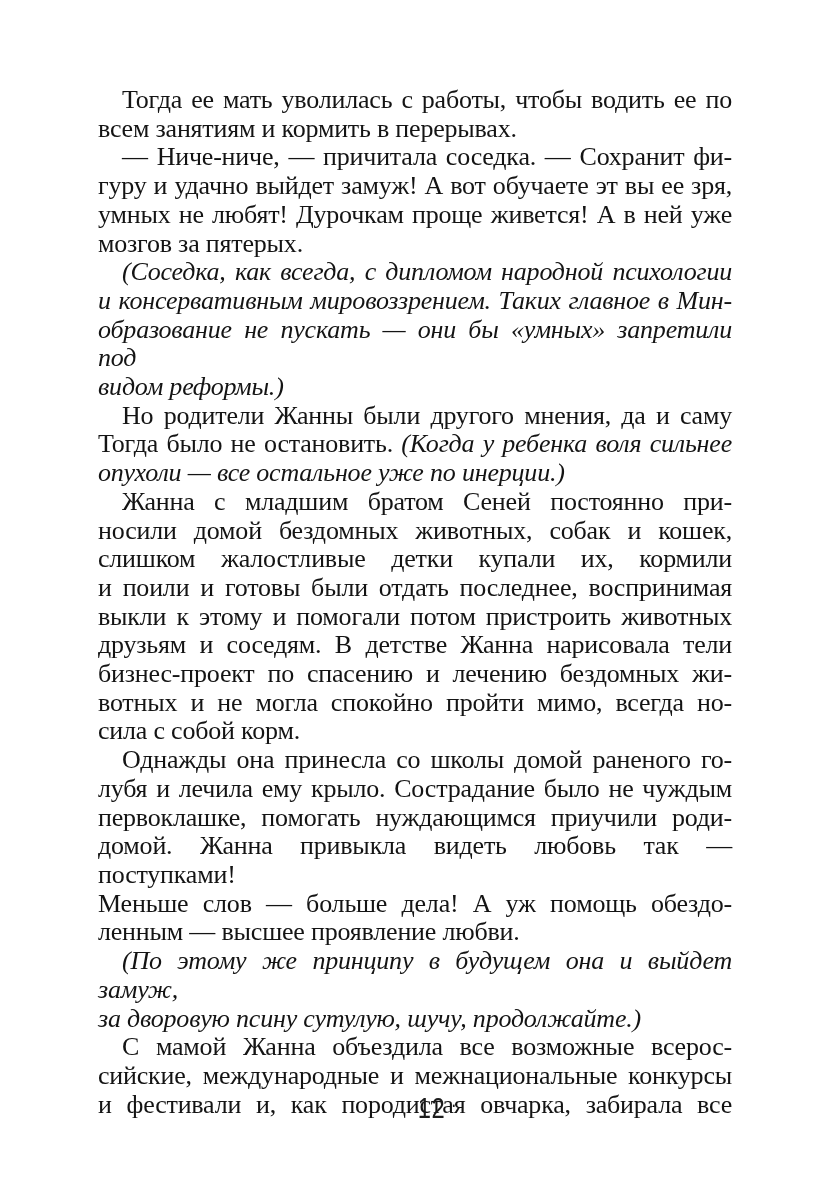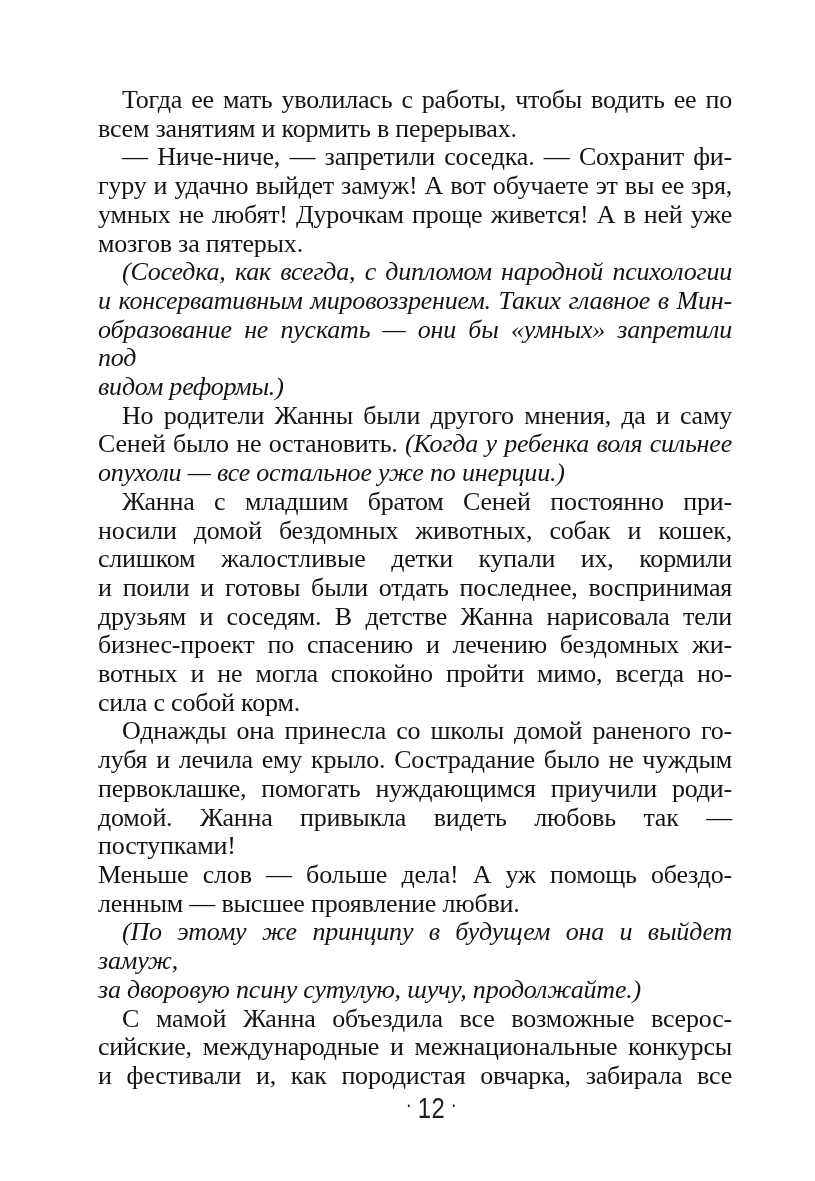--- a/index.html
+++ b/index.html
@@ -65,41 +65,42 @@
 <body>
 
 <div class="page">
 
   <div class="text-block">
       <div class="para">
         <div class="line j first"><span>Тогда ее мать уволилась с работы, чтобы водить ее по</span></div>
         <div class="line"><span>всем занятиям и кормить в перерывах.</span></div>
       </div>
       <div class="para">
-        <div class="line j first"><span>— Ниче-ниче, — запретили соседка. — Сохранит фи-</span></div>
+        <div class="line j first"><span>— Ниче-ниче, — причитала соседка. — Сохранит фи-</span></div>
         <div class="line j"><span>гуру и удачно выйдет замуж! А вот обучаете эт вы ее зря,</span></div>
         <div class="line j"><span>умных не любят! Дурочкам проще живется! А в ней уже</span></div>
         <div class="line"><span>мозгов за пятерых.</span></div>
       </div>
       <div class="para">
         <div class="line j first"><span class="it">(Соседка, как всегда, с дипломом народной психологии</span></div>
         <div class="line j"><span class="it">и консервативным мировоззрением. Таких главное в Мин-</span></div>
         <div class="line j"><span class="it">образование не пускать — они бы «умных» запретили под</span></div>
         <div class="line"><span class="it">видом реформы.)</span></div>
       </div>
       <div class="para">
         <div class="line j first"><span>Но родители Жанны были другого мнения, да и саму</span></div>
-        <div class="line j"><span>Сеней было не остановить. </span><span class="it">(Когда у ребенка воля сильнее</span></div>
+        <div class="line j"><span>Тогда было не остановить. </span><span class="it">(Когда у ребенка воля сильнее</span></div>
         <div class="line"><span class="it">опухоли — все остальное уже по инерции.)</span></div>
       </div>
       <div class="para">
         <div class="line j first"><span>Жанна с младшим братом Сеней постоянно при-</span></div>
         <div class="line j"><span>носили домой бездомных животных, собак и кошек,</span></div>
         <div class="line j"><span>слишком жалостливые детки купали их, кормили</span></div>
         <div class="line j"><span>и поили и готовы были отдать последнее, воспринимая</span></div>
+        <div class="line j"><span>выкли к этому и помогали потом пристроить животных</span></div>
         <div class="line j"><span>друзьям и соседям. В детстве Жанна нарисовала тели</span></div>
         <div class="line j"><span>бизнес-проект по спасению и лечению бездомных жи-</span></div>
         <div class="line j"><span>вотных и не могла спокойно пройти мимо, всегда но-</span></div>
         <div class="line"><span>сила с собой корм.</span></div>
       </div>
       <div class="para">
         <div class="line j first"><span>Однажды она принесла со школы домой раненого го-</span></div>
         <div class="line j"><span>лубя и лечила ему крыло. Сострадание было не чуждым</span></div>
         <div class="line j"><span>первоклашке, помогать нуждающимся приучили роди-</span></div>
         <div class="line j"><span>домой. Жанна привыкла видеть любовь так — поступками!</span></div>

